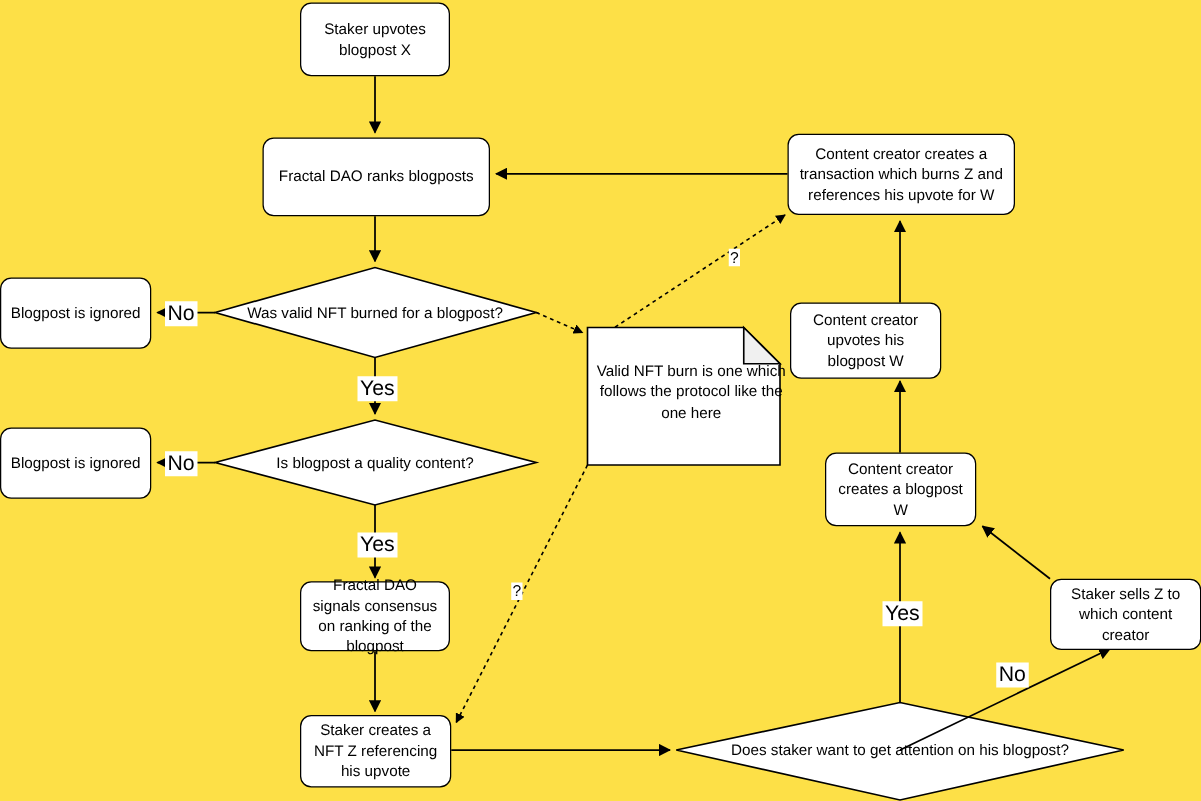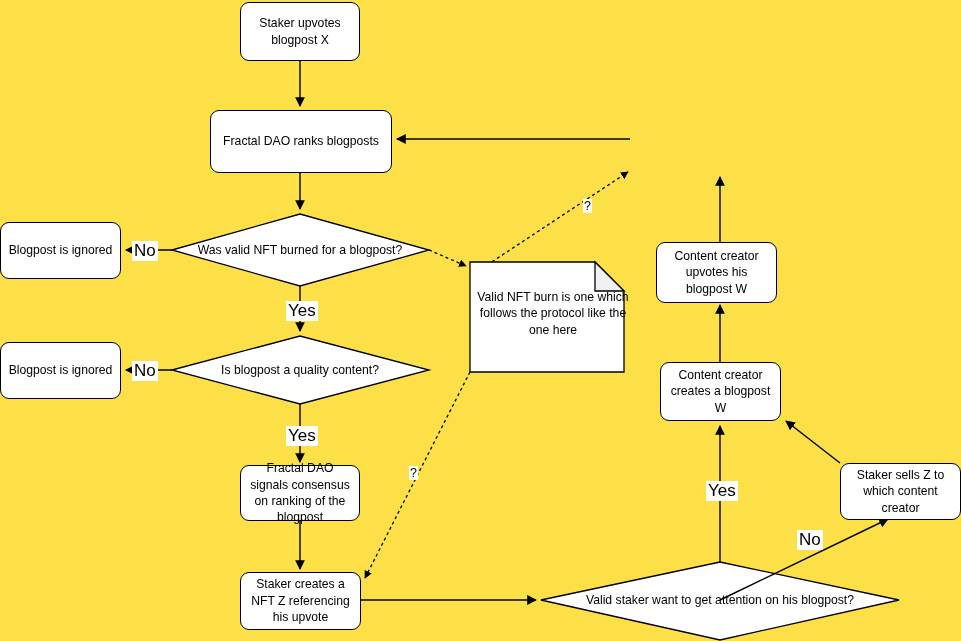--- a/index.html
+++ b/index.html
@@ -153,35 +153,38 @@
   </div>
 
   <div class="node proc" style="left:240px; top:572px; width:121px; height:58px;">
     <span>Staker creates a NFT Z referencing his upvote</span>
   </div>
 
   <div class="node note" style="left:470px; top:262px; width:154px; height:110px; background:transparent;">
     <span class="note-text" style="top:27px; padding:0 6px;">Valid NFT burn is one which follows the protocol like the one here</span>
   </div>
 
-
-  <div class="node proc" style="left:656px; top:242px; width:121px; height:61px;">
+  <div class="node proc" style="left:630px; top:107px; width:182px; height:65px;">
+    <span>Content creator creates a transaction which burns Z and references his upvote for W</span>
+  </div>
+
+  <div class="node proc" style="left:632px; top:242px; width:121px; height:61px;">
     <span>Content creator upvotes his blogpost W</span>
   </div>
 
   <div class="node proc" style="left:660px; top:362px; width:121px; height:59px;">
     <span>Content creator creates a blogpost W</span>
   </div>
 
   <div class="node proc" style="left:840px; top:463px; width:121px; height:57px;">
     <span>Staker sells Z to which content creator</span>
   </div>
 
   <div class="node" style="left:565px; top:587px; width:310px; height:26px;">
-    <span>Valid staker want to get attention on his blogpost?</span>
+    <span>Does staker want to get attention on his blogpost?</span>
   </div>
 
   <div class="edge-label" style="left:132px; top:241px;">No</div>
 
   <div class="edge-label" style="left:286px; top:301px;">Yes</div>
 
   <div class="edge-label" style="left:132px; top:361px;">No</div>
 
   <div class="edge-label" style="left:286px; top:426px;">Yes</div>
 

